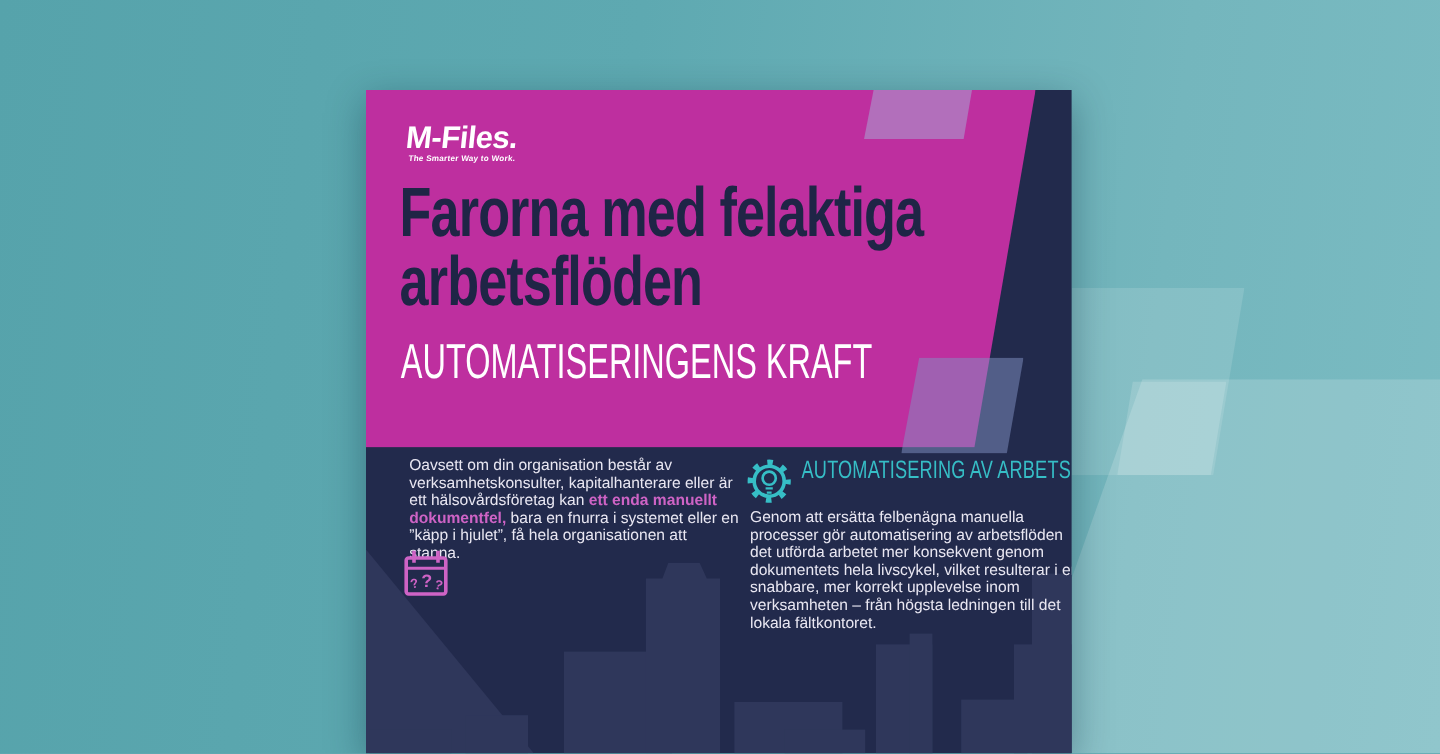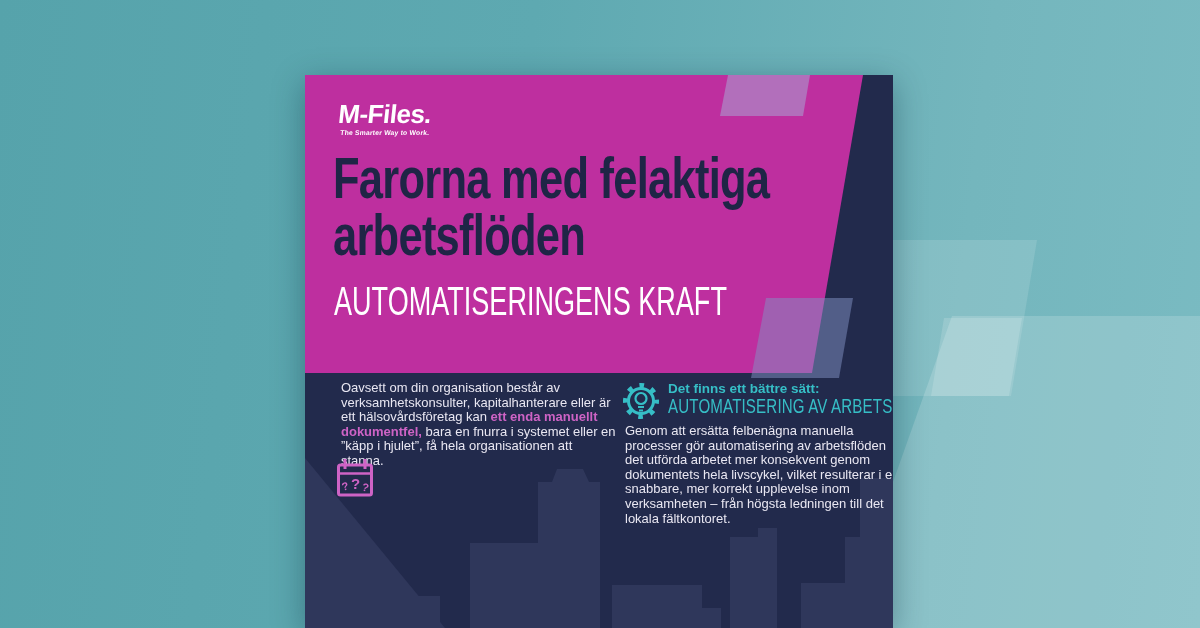--- a/index.html
+++ b/index.html
@@ -135,20 +135,19 @@
       <div class="kicker-icon">
         <svg width="40" height="40" viewBox="0 0 40 40" fill="none">
           <circle cx="20" cy="20" r="15" stroke="currentColor" stroke-width="6" stroke-dasharray="4.5 7.28" stroke-dashoffset="2" fill="none"></circle>
           <circle cx="20" cy="20" r="12.5" fill="#222a4c" stroke="currentColor" stroke-width="3"></circle>
           <circle cx="20" cy="17.5" r="5.5" stroke="currentColor" stroke-width="2.2" fill="none"></circle>
           <line x1="17" y1="26" x2="23" y2="26" stroke="currentColor" stroke-width="2"></line>
           <line x1="18" y1="29.5" x2="22" y2="29.5" stroke="currentColor" stroke-width="2"></line>
         </svg>
       </div>
       <div class="kicker-lines accent-teal">
-        <div class="kicker">Det finns ett bättre sätt:</div>
         <div class="kicker-heading">AUTOMATISERING AV ARBETSFLÖDEN</div>
       </div>
     </div>
     <div class="abs body-text col-right-para">Genom att ersätta felbenägna manuella processer gör automatisering av arbetsflöden det utförda arbetet mer konsekvent genom dokumentets hela livscykel, vilket resulterar i en snabbare, mer korrekt upplevelse inom verksamheten – från högsta ledningen till det lokala fältkontoret.</div>
 
   </div>
 </div>
 
 </body></html>

